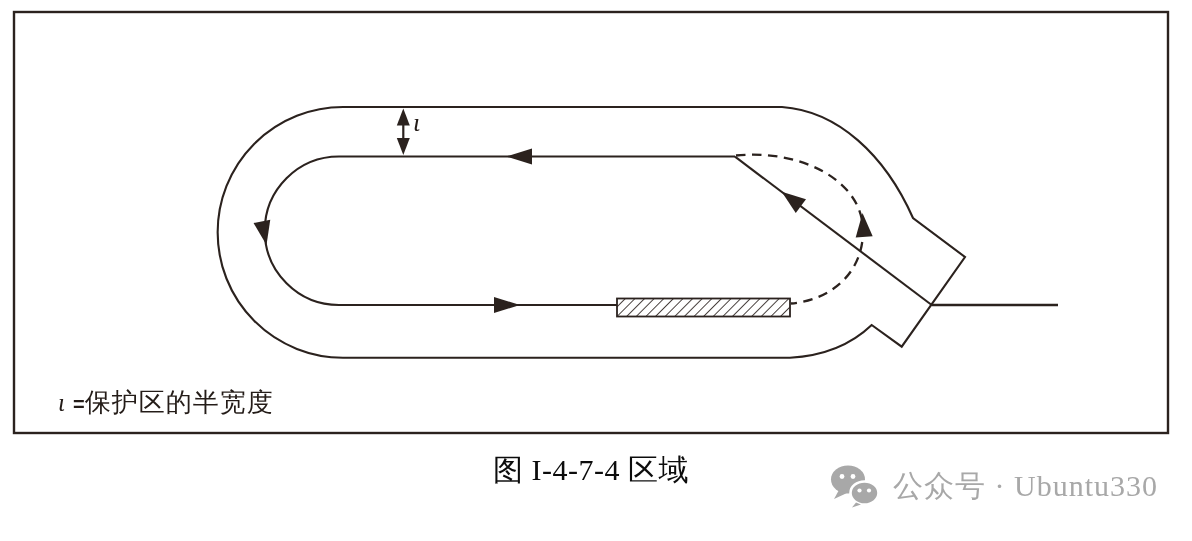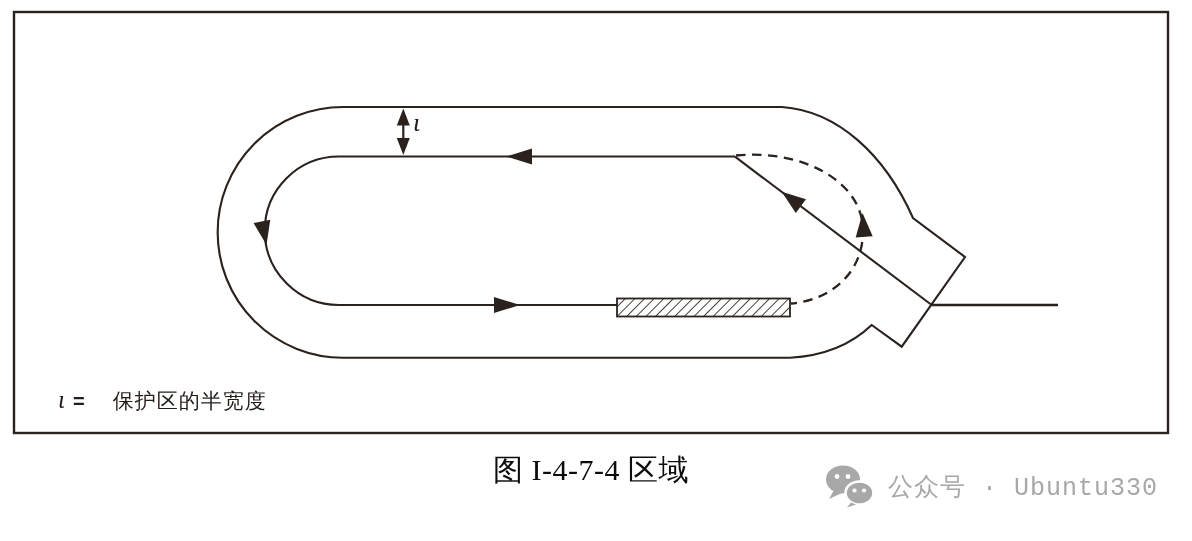--- a/index.html
+++ b/index.html
@@ -20,21 +20,21 @@
   .legend-symbol {
     font-family: "Liberation Serif", serif;
     font-style: italic; font-size: 25px; line-height: 1;
   }
   .legend-eq {
     font-family: "Liberation Sans", sans-serif;
     font-size: 20px; font-weight: bold; margin-left: 8px; line-height: 1;
   }
   .legend-def {
     font-family: Liberation Sans, sans-serif;
-    font-size: 21px; margin-left: 28px; letter-spacing: 1px; line-height: 1.2;
+    font-size: 26px; letter-spacing: 1px; line-height: 1.2;
   }
 
   .dim-label {
     position: absolute; left: 413px; top: 110px;
     font-family: "Liberation Serif", serif;
     font-style: italic; font-size: 26px; color: #241c18; line-height: 1;
   }
 
   .caption {
     position: absolute; left: 14px; top: 450px; width: 1154px;
@@ -42,22 +42,22 @@
     font-family: "Liberation Serif", serif;
     font-size: 30px; color: #0c0c0c; letter-spacing: 0.5px;
   }
 
   .watermark {
     position: absolute; top: 464px; right: 34px;
     display: flex; align-items: center; gap: 13px;
     color: #a8a8a8;
   }
   .watermark-text {
-    font-family: Liberation Mono, monospace;
-    font-size: 25px; letter-spacing: 1px; white-space: nowrap;
+    font-family: Liberation Serif, serif;
+    font-size: 30px; letter-spacing: 1px; white-space: nowrap;
   }
 </style>
 </head>
 <body>
 
 <div class="stage">
 
   <svg class="diagram-svg" width="1192" height="541" viewBox="0 0 1192 541">
     <defs>
       <pattern id="hatch" patternUnits="userSpaceOnUse" width="6.8" height="6.8" patternTransform="rotate(45)">

